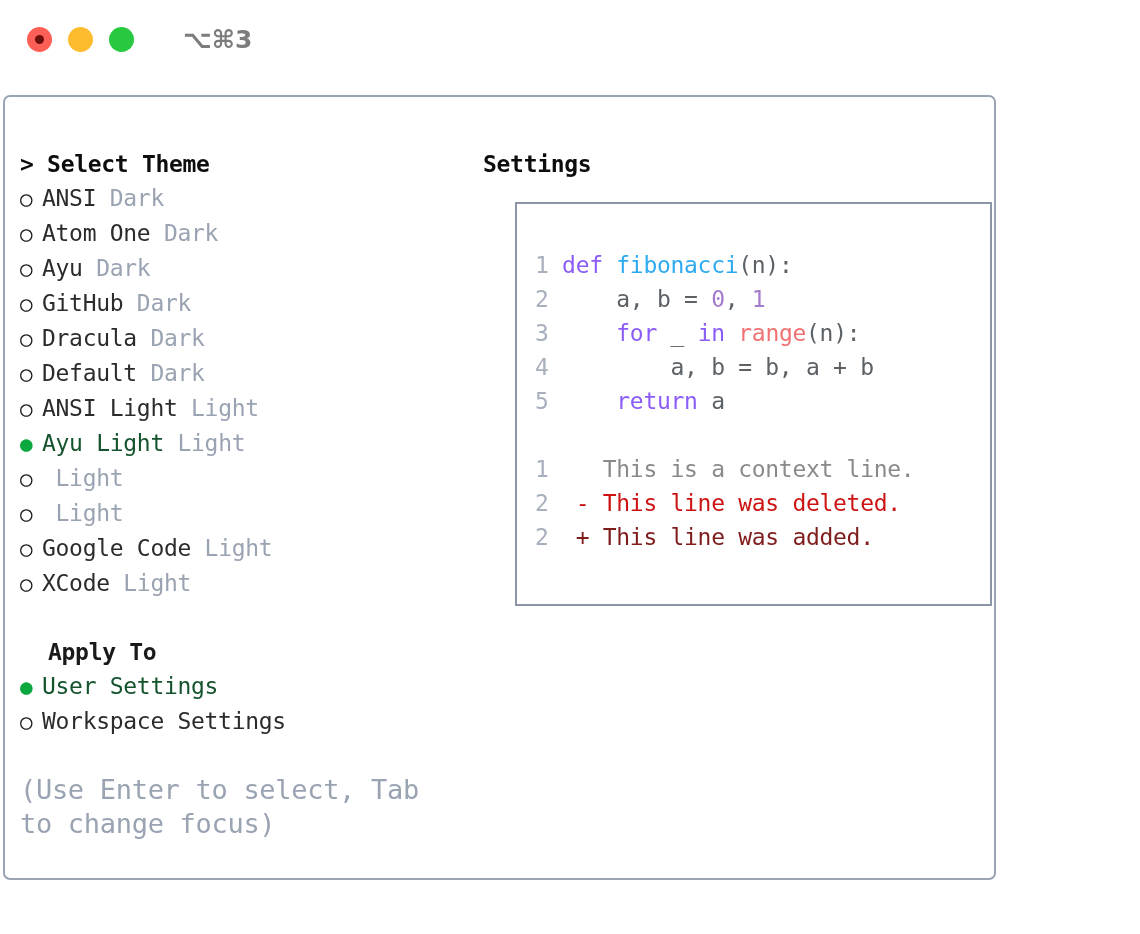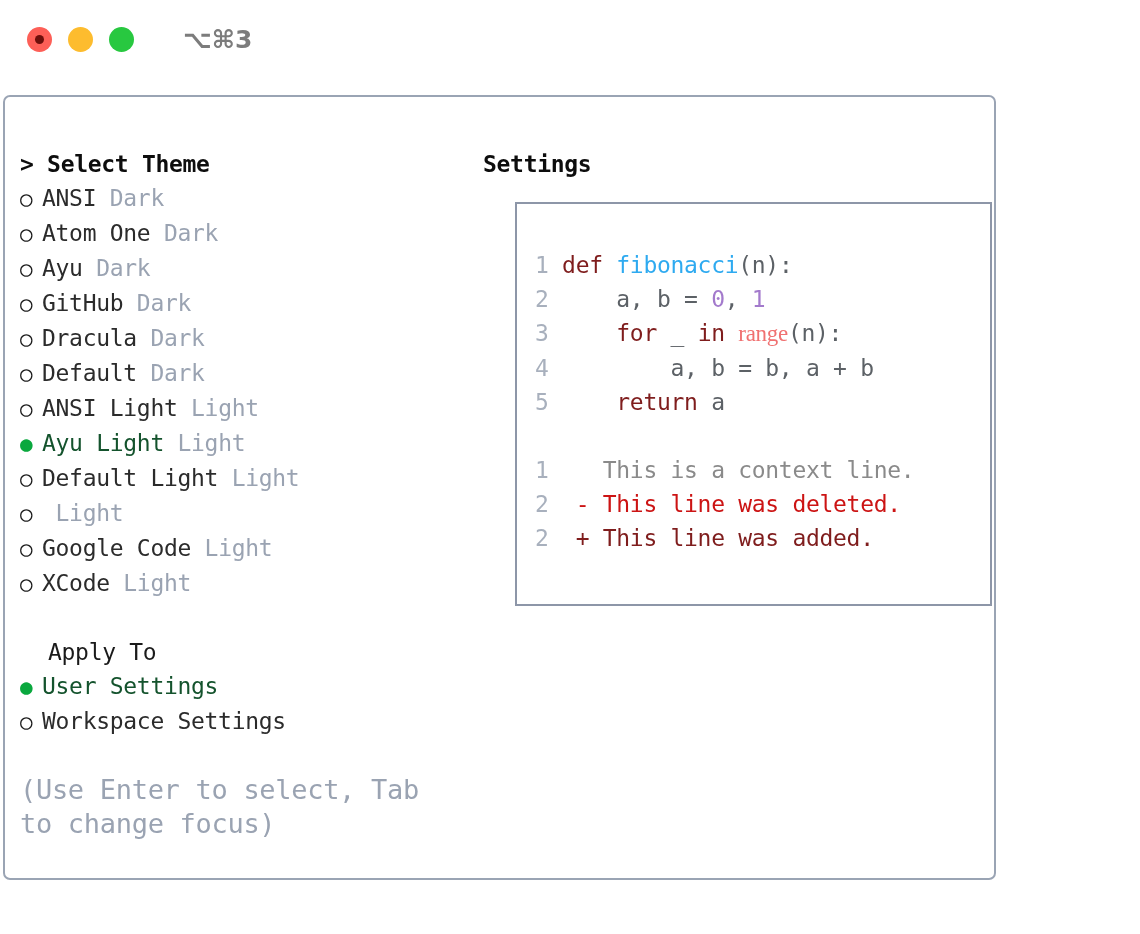--- a/index.html
+++ b/index.html
@@ -116,21 +116,21 @@
   }
   .opt-marker.sel { color: #0aa83e; }
   .opt-name { color: #2b2b2b; }
   .opt-name.sel { color: #14532d; }
   .opt-suffix { color: #9aa3b2; }
 
   .section-spacer { height: 34px; }
 
   .apply-heading {
     font-size: 23px;
-    font-weight: normal;
+    font-weight: bold;
     color: #1a1a1a;
     line-height: 34px;
     white-space: pre;
     padding-left: 28px;
     letter-spacing: -0.3px;
   }
 
   #hint-text {
     margin-top: 34px;
     font-size: 27px;
@@ -157,25 +157,25 @@
     top: 44px;
     font-size: 23px;
     line-height: 34px;
     white-space: pre;
     letter-spacing: -0.3px;
   }
   .code-line { white-space: pre; }
   .lnum  { color: #a8b0bd; }
   .blank-line { height: 34px; }
 
-  .tok-kw   { color: #7f1d1d; text-align: center; }
+  .tok-kw   { color: #8b5cf6; text-align: center; }
   .tok-fn   { color: #2eaaf0; }
   .tok-plain{ color: #5c6166; }
   .tok-num  { color: #a37acc; }
-  .tok-call { color: #f07171; font-family: Liberation Serif, serif; }
+  .tok-call { color: #f07171; }
 
   .diff-ctx { color: #8a8a8a; }
   .diff-del { color: #cc1414; }
   .diff-add { color: #7f1d1d; text-align: right; }
 </style>
 </head>
 <body>
 
 <div id="app-window">
 
@@ -194,21 +194,21 @@
       <div class="panel-heading">&gt; Select Theme</div>
       <div id="theme-list">
           <div class="opt-row"><span class="opt-marker">○</span><span class="opt-name">ANSI</span><span class="opt-suffix"> Dark</span></div>
           <div class="opt-row"><span class="opt-marker">○</span><span class="opt-name">Atom One</span><span class="opt-suffix"> Dark</span></div>
           <div class="opt-row"><span class="opt-marker">○</span><span class="opt-name">Ayu</span><span class="opt-suffix"> Dark</span></div>
           <div class="opt-row"><span class="opt-marker">○</span><span class="opt-name">GitHub</span><span class="opt-suffix"> Dark</span></div>
           <div class="opt-row"><span class="opt-marker">○</span><span class="opt-name">Dracula</span><span class="opt-suffix"> Dark</span></div>
           <div class="opt-row"><span class="opt-marker">○</span><span class="opt-name">Default</span><span class="opt-suffix"> Dark</span></div>
           <div class="opt-row"><span class="opt-marker">○</span><span class="opt-name">ANSI Light</span><span class="opt-suffix"> Light</span></div>
           <div class="opt-row"><span class="opt-marker sel">●</span><span class="opt-name sel">Ayu Light</span><span class="opt-suffix"> Light</span></div>
-          <div class="opt-row"><span class="opt-marker">○</span><span class="opt-name">Default Light</span><span class="opt-suffix"> Light</span></div>
+          <div class="opt-row"><span class="opt-marker">○</span><span class="opt-suffix"> Light</span></div>
           <div class="opt-row"><span class="opt-marker">○</span><span class="opt-suffix"> Light</span></div>
           <div class="opt-row"><span class="opt-marker">○</span><span class="opt-name">Google Code</span><span class="opt-suffix"> Light</span></div>
           <div class="opt-row"><span class="opt-marker">○</span><span class="opt-name">XCode</span><span class="opt-suffix"> Light</span></div>
         </div>
 
       <div class="section-spacer"></div>
 
       <div class="apply-heading">Apply To</div>
       <div id="apply-list">
           <div class="opt-row"><span class="opt-marker sel">●</span><span class="opt-name sel">User Settings</span></div>

